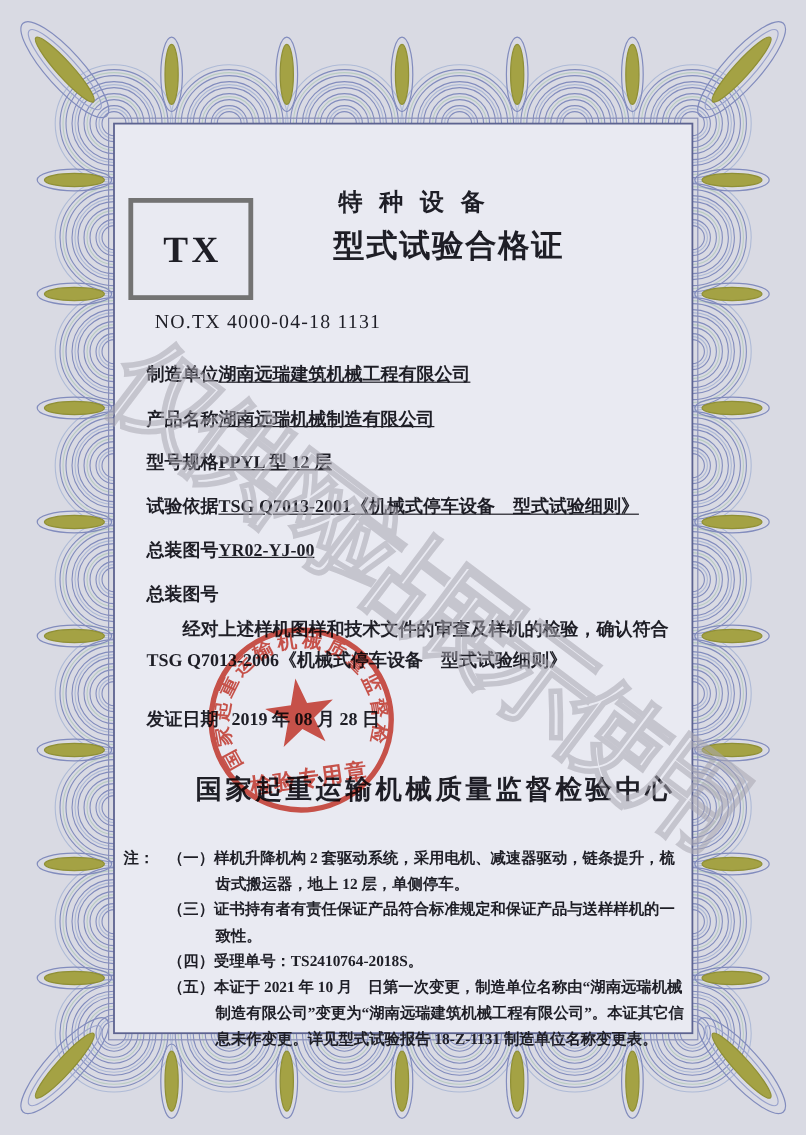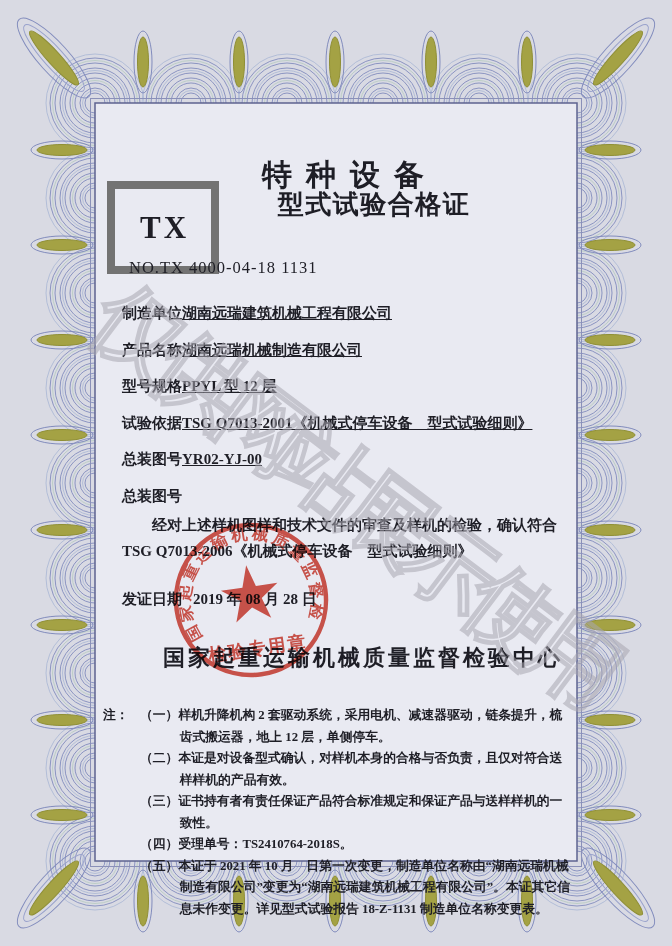--- a/index.html
+++ b/index.html
@@ -7,28 +7,28 @@
     width:672px; height:946px; position:relative; overflow:hidden;
     background:#d9dae3;
     font-family:"Liberation Serif","DejaVu Serif",serif;
     color:#1e1e26;
   }
   .border-art { position:absolute; left:0; top:0; width:672px; height:946px; }
 
   .content { position:absolute; left:95px; top:105px; width:482px; height:754px; }
 
   .tx-box {
-    position:absolute; left:12px; top:76px; width:96px; height:77px;
-    border:8px solid #737373; display:flex; align-items:center; justify-content:center;
+    position:absolute; left:12px; top:60px; width:96px; height:77px;
+    border:4px solid #737373; display:flex; align-items:center; justify-content:center;
     font-size:31px; font-weight:bold; letter-spacing:3px; text-indent:3px;
   }
   .subtitle {
     position:absolute; left:0; right:0; top:50px; text-align:center;
     transform:translateX(7px);
-    font-size:30px; font-weight:600; letter-spacing:14px; text-indent:14px;
+    font-size:20px; font-weight:600; letter-spacing:14px; text-indent:14px;
   }
   .title {
     position:absolute; left:0; right:0; top:82px; text-align:center;
     transform:translateX(38px);
     font-size:26px; font-weight:bold; letter-spacing:1.5px;
   }
   .cert-no {
     position:absolute; left:0; right:0; top:153px; text-align:left;
     transform:translateX(34px);
     font-size:16.5px; letter-spacing:1px;
@@ -213,21 +213,20 @@
     <span class="issue-label">发证日期</span>
     <span>2019 年 08 月 28 日</span>
   </div>
 
   <div class="authority">国家起重运输机械质量监督检验中心</div>
 
   <div class="notes">
     <span class="notes-label">注：</span>
     <ol class="notes-list">
       <li class="note-item">（一）样机升降机构 2 套驱动系统，采用电机、减速器驱动，链条提升，梳齿式搬运器，地上 12 层，单侧停车。</li>
-      <li class="note-item">（二）本证是对设备型式确认，对样机本身的合格与否负责，且仅对符合送样样机的产品有效。</li>
       <li class="note-item">（三）证书持有者有责任保证产品符合标准规定和保证产品与送样样机的一致性。</li>
       <li class="note-item">（四）受理单号：TS2410764-2018S。</li>
       <li class="note-item">（五）本证于 2021 年 10 月　日第一次变更，制造单位名称由“湖南远瑞机械制造有限公司”变更为“湖南远瑞建筑机械工程有限公司”。本证其它信息未作变更。详见型式试验报告 18-Z-1131 制造单位名称变更表。</li>
     </ol>
   </div>
 </div>
 
 <svg class="seal" viewBox="0 0 162 162" xmlns="http://www.w3.org/2000/svg">
   <circle cx="81" cy="81" r="75" fill="none" stroke="#d64a3e" stroke-width="4.5"></circle>
   <defs>

